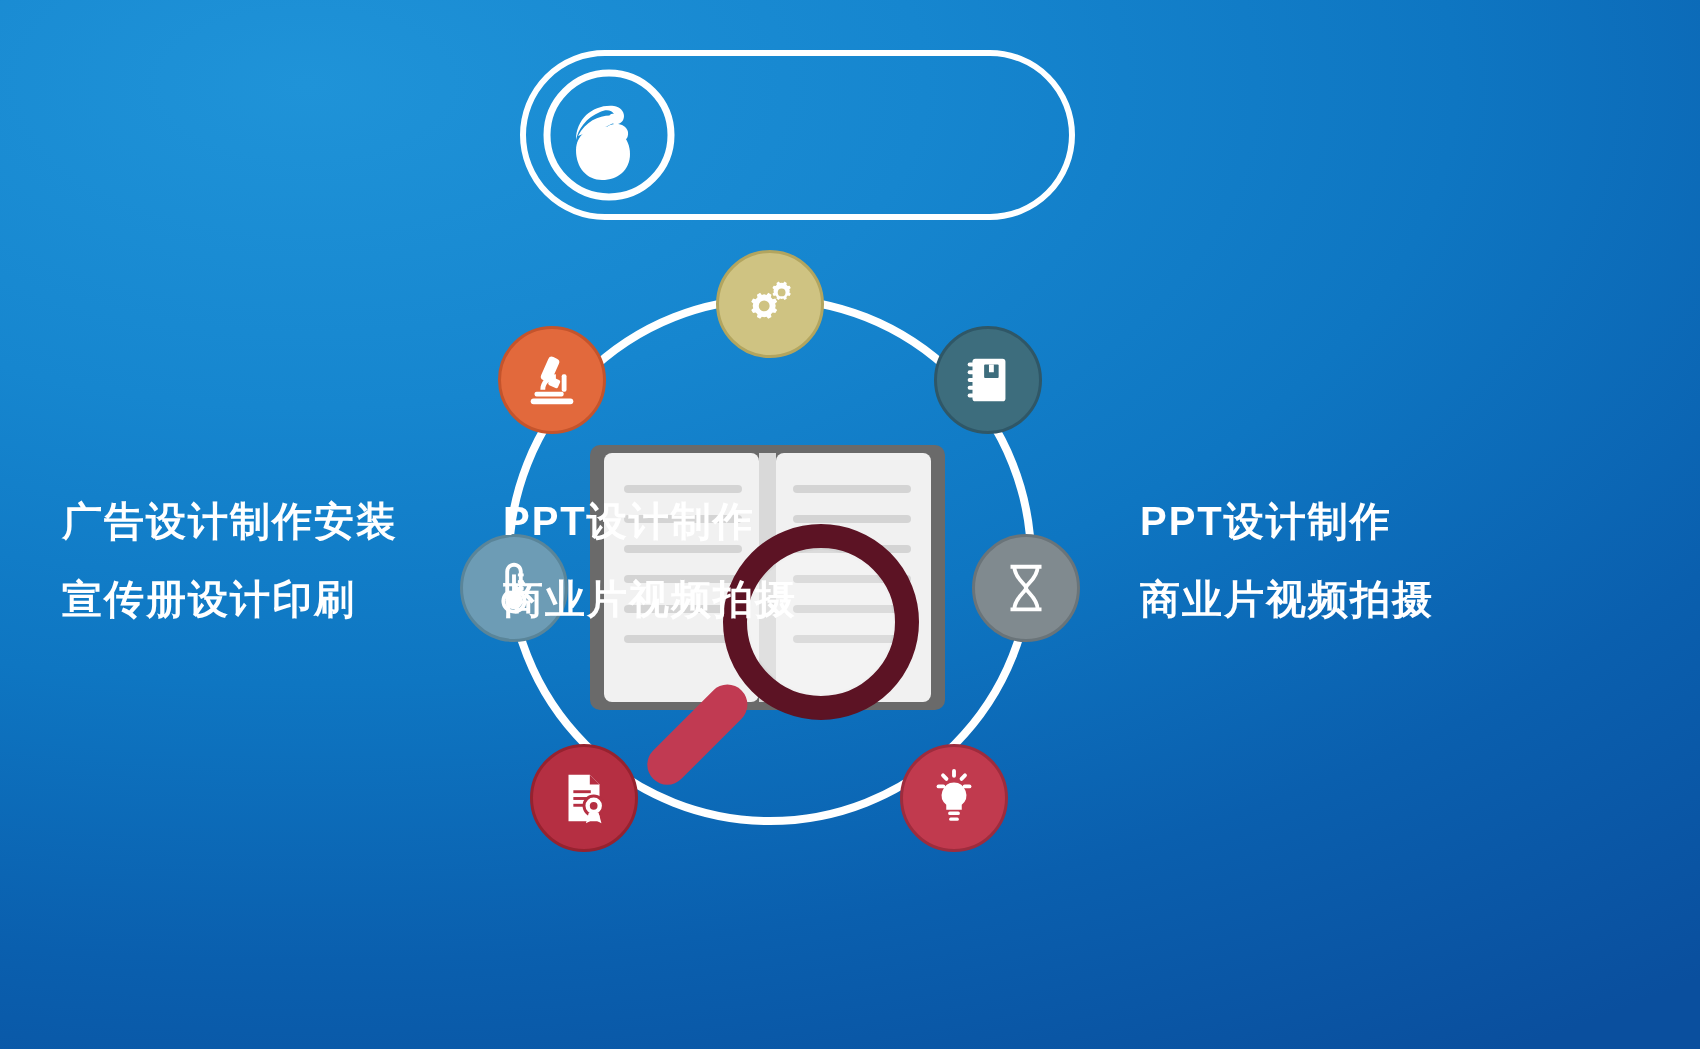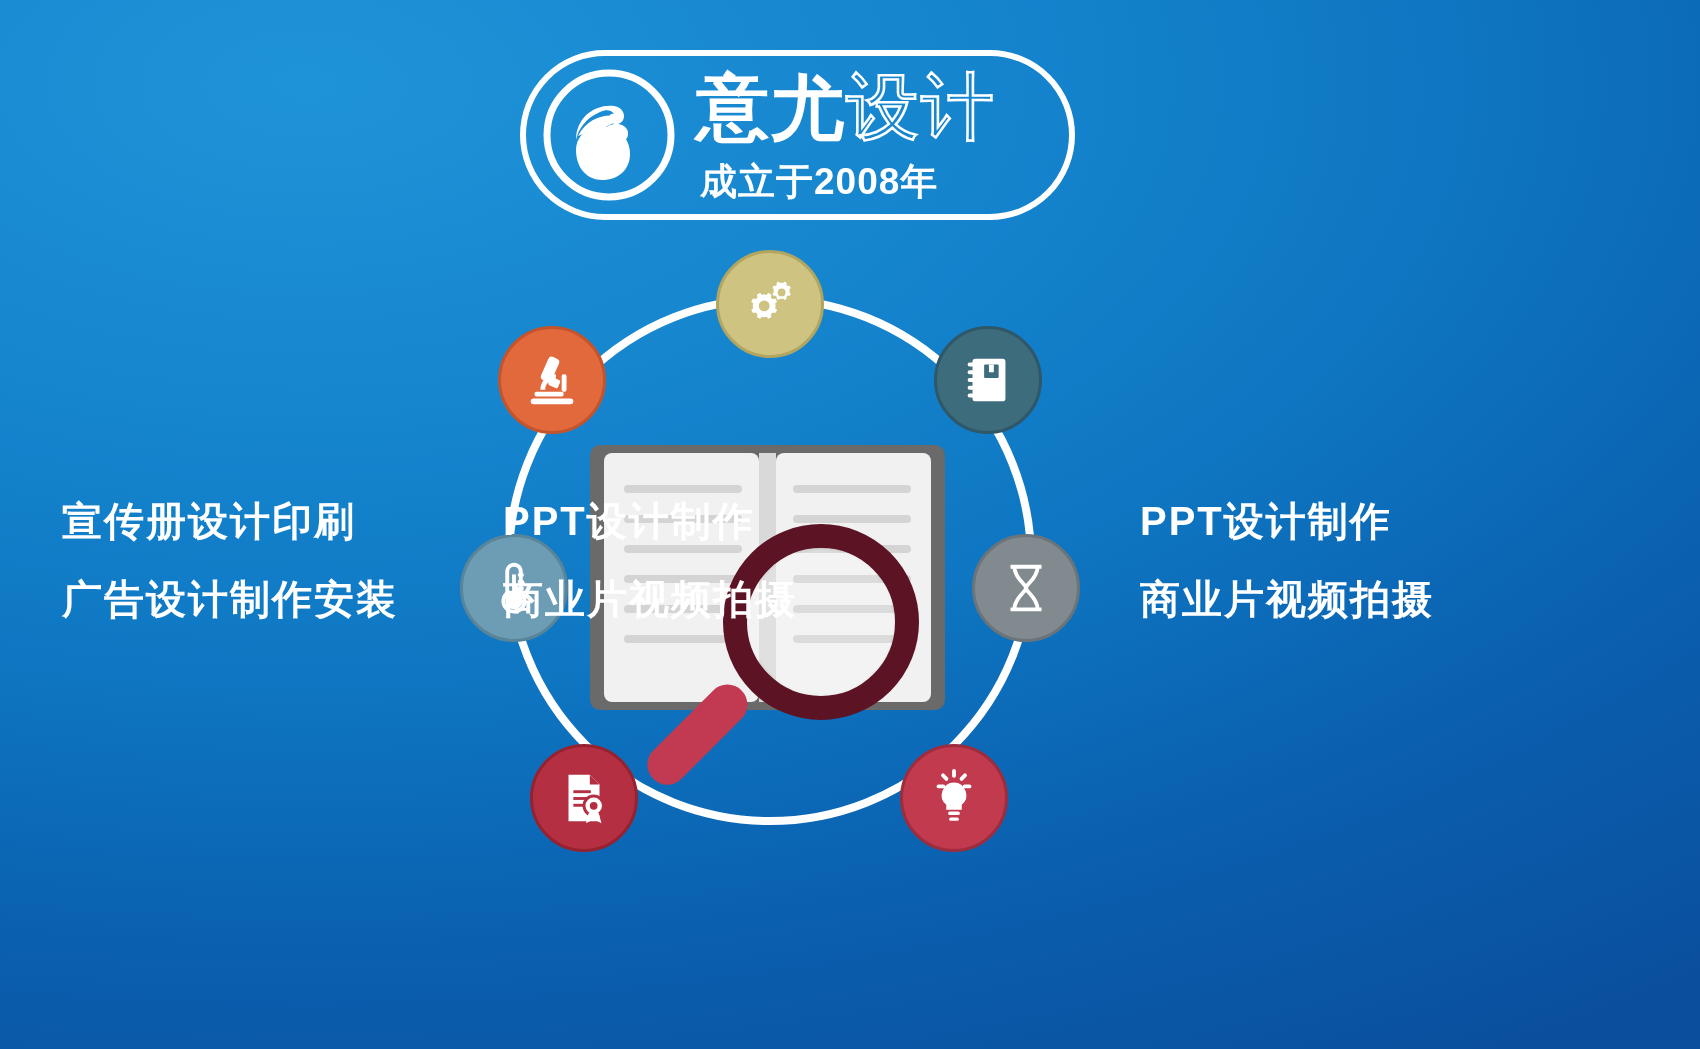--- a/index.html
+++ b/index.html
@@ -90,26 +90,20 @@
         <path d="M34 72 C34 50 52 36 72 38 C78 39 82 43 82 48 C82 54 77 57 72 56
                  C69 55 67 53 67 50 C67 47 69 45 72 46
                  C70 42 64 41 58 44 C44 50 36 61 34 72 Z" fill="#ffffff"></path>
         <path d="M36 68 C46 48 68 44 80 50 C70 56 62 60 52 63 C45 65 40 66 36 68 Z" fill="#ffffff"></path>
         <path d="M66 58 C74 54 84 56 86 64 C87 72 80 76 73 73 C67 70 64 64 66 58 Z" fill="#ffffff"></path>
         <path d="M34 82 C34 68 46 58 60 58 C76 58 88 70 88 86 C88 102 76 112 60 112
                  C45 112 34 100 34 82 Z" fill="#ffffff"></path>
       </svg>
     </div>
 
-    <div id="logo-text">
-      <div id="logo-title">
-        <span class="solid">意尤</span><span class="outline">设计</span>
-      </div>
-      <div id="logo-sub">成立于2008年</div>
-    </div>
   </div>
 
   <div id="diagram">
     <div id="ring"></div>
 
     <div class="node" style="left:256px;top:0px;background:#cfc382;border:3px solid #b2a55f;">
       <span>
         <svg viewBox="0 0 64 64" xmlns="http://www.w3.org/2000/svg" fill="#ffffff">
           <path d="M26 22l2.4.6 1.8-2.1 3.3 1.9-.6 2.7 1.9 1.9 2.7-.6 1.9 3.3-2.1 1.8.6 2.4-.6 2.4 2.1 1.8-1.9 3.3-2.7-.6-1.9 1.9.6 2.7-3.3 1.9-1.8-2.1-2.4.6-2.4-.6-1.8 2.1-3.3-1.9.6-2.7-1.9-1.9-2.7.6-1.9-3.3 2.1-1.8-.6-2.4.6-2.4-2.1-1.8 1.9-3.3 2.7.6 1.9-1.9-.6-2.7 3.3-1.9 1.8 2.1z"></path>
           <circle cx="26" cy="34" r="5.6" fill="#cfc382"></circle>
@@ -227,22 +221,22 @@
     <div id="magnifier">
       <svg viewBox="0 0 330 330" xmlns="http://www.w3.org/2000/svg">
         <rect x="10" y="225" width="125" height="40" rx="20" fill="#c13a52" transform="rotate(-45 72 245)"></rect>
         <circle cx="196" cy="132" r="86" fill="none" stroke="#5c1324" stroke-width="24"></circle>
         <circle cx="196" cy="132" r="72" fill="#ffffff" opacity="0.18"></circle>
       </svg>
     </div>
   </div>
 
   <div class="txtblock" id="txt-left">
+    <div class="txtline">广告设计制作安装</div>
     <div class="txtline">宣传册设计印刷</div>
-    <div class="txtline">广告设计制作安装</div>
   </div>
 
   <div class="txtblock" id="txt-center">
     <div class="txtline">PPT设计制作</div>
     <div class="txtline">商业片视频拍摄</div>
   </div>
 
   <div class="txtblock" id="txt-right">
     <div class="txtline">PPT设计制作</div>
     <div class="txtline">商业片视频拍摄</div>

